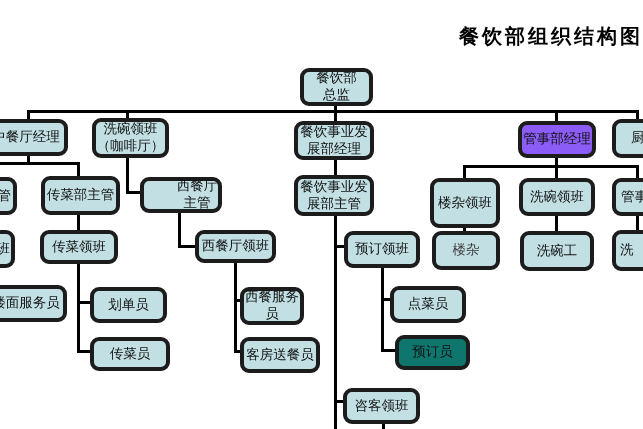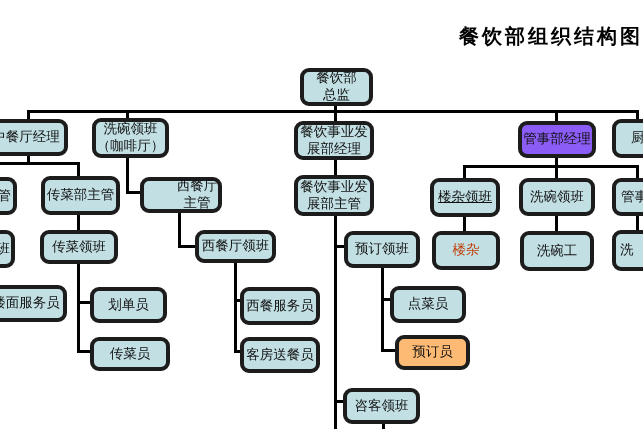--- a/index.html
+++ b/index.html
@@ -84,32 +84,32 @@
 （咖啡厅）</div>
       <div class="node" style="left: 294px; top: 121px; width: 80px; height: 39px; background: rgb(194, 223, 227); border-color: rgb(28, 28, 28); color: rgb(17, 17, 17);">餐饮事业发
 展部经理</div>
       <div class="node" style="left: 518px; top: 121px; width: 78px; height: 37px; background: #8b5cf6; border-color: rgb(28, 28, 28); color: rgb(17, 17, 17);">管事部经理</div>
       <div class="node align-left" style="left: 612px; top: 119px; width: 80px; height: 39px; background: rgb(194, 223, 227); border-color: rgb(28, 28, 28); color: rgb(17, 17, 17); padding-left: 15px;">厨</div>
       <div class="node align-right" style="left: -62px; top: 177px; width: 79px; height: 38px; background: rgb(194, 223, 227); border-color: rgb(28, 28, 28); color: rgb(17, 17, 17); padding-right: 2px;">管</div>
       <div class="node" style="left: 41px; top: 176px; width: 79px; height: 39px; background: rgb(194, 223, 227); border-color: rgb(28, 28, 28); color: rgb(17, 17, 17);">传菜部主管</div>
       <div class="node" style="left: 140px; top: 177px; width: 82px; height: 36px; background: rgb(194, 223, 227); border-color: rgb(28, 28, 28); color: rgb(17, 17, 17); padding-left: 32px;">西餐厅主管</div>
       <div class="node" style="left: 294px; top: 175px; width: 80px; height: 41px; background: rgb(194, 223, 227); border-color: rgb(28, 28, 28); color: rgb(17, 17, 17);">餐饮事业发
 展部主管</div>
-      <div class="node" style="left: 430px; top: 178px; width: 70px; height: 39px; background: rgb(194, 223, 227); border-color: rgb(28, 28, 28); color: rgb(17, 17, 17); text-decoration: underline;">楼杂领班</div>
+      <div class="node" style="left: 430px; top: 178px; width: 70px; height: 50px; background: rgb(194, 223, 227); border-color: rgb(28, 28, 28); color: rgb(17, 17, 17);">楼杂领班</div>
       <div class="node" style="left: 519px; top: 178px; width: 76px; height: 38px; background: rgb(194, 223, 227); border-color: rgb(28, 28, 28); color: rgb(17, 17, 17);">洗碗领班</div>
       <div class="node align-left" style="left: 612px; top: 178px; width: 80px; height: 38px; background: rgb(194, 223, 227); border-color: rgb(28, 28, 28); color: rgb(17, 17, 17); padding-left: 5px;">管事</div>
       <div class="node align-right" style="left: -62px; top: 230px; width: 77px; height: 38px; background: rgb(194, 223, 227); border-color: rgb(28, 28, 28); color: rgb(17, 17, 17); padding-right: 1px;">班</div>
       <div class="node" style="left: 40px; top: 230px; width: 78px; height: 34px; background: rgb(194, 223, 227); border-color: rgb(28, 28, 28); color: rgb(17, 17, 17);">传菜领班</div>
       <div class="node" style="left: 195px; top: 230px; width: 81px; height: 33px; background: rgb(194, 223, 227); border-color: rgb(28, 28, 28); color: rgb(17, 17, 17);">西餐厅领班</div>
       <div class="node" style="left: 344px; top: 231px; width: 76px; height: 37px; background: rgb(194, 223, 227); border-color: rgb(28, 28, 28); color: rgb(17, 17, 17);">预订领班</div>
-      <div class="node" style="left: 432px; top: 231px; width: 68px; height: 39px; background: rgb(194, 223, 227); border-color: rgb(28, 28, 28); color: #c2410c;">楼杂</div>
+      <div class="node" style="left: 432px; top: 231px; width: 68px; height: 39px; background: rgb(194, 223, 227); border-color: rgb(28, 28, 28); color: #404040;">楼杂</div>
       <div class="node" style="left: 520px; top: 231px; width: 74px; height: 40px; background: rgb(194, 223, 227); border-color: rgb(28, 28, 28); color: rgb(17, 17, 17);">洗碗工</div>
       <div class="node align-left" style="left: 612px; top: 230px; width: 80px; height: 41px; background: rgb(194, 223, 227); border-color: rgb(28, 28, 28); color: rgb(17, 17, 17); padding-left: 4px;">洗</div>
       <div class="node" style="left: -15px; top: 285px; width: 82px; height: 37px; background: rgb(194, 223, 227); border-color: rgb(28, 28, 28); color: rgb(17, 17, 17);">楼面服务员</div>
       <div class="node" style="left: 90px; top: 287px; width: 77px; height: 36px; background: rgb(194, 223, 227); border-color: rgb(28, 28, 28); color: rgb(17, 17, 17);">划单员</div>
-      <div class="node" style="left: 240px; top: 287px; width: 80px; height: 38px; background: rgb(194, 223, 227); border-color: rgb(28, 28, 28); color: rgb(17, 17, 17);">西餐服务员</div>
+      <div class="node" style="left: 240px; top: 287px; width: 64px; height: 38px; background: rgb(194, 223, 227); border-color: rgb(28, 28, 28); color: rgb(17, 17, 17);">西餐服务员</div>
       <div class="node" style="left: 390px; top: 286px; width: 76px; height: 37px; background: rgb(194, 223, 227); border-color: rgb(28, 28, 28); color: rgb(17, 17, 17);">点菜员</div>
       <div class="node" style="left: 90px; top: 337px; width: 80px; height: 34px; background: rgb(194, 223, 227); border-color: rgb(28, 28, 28); color: rgb(17, 17, 17);">传菜员</div>
       <div class="node" style="left: 240px; top: 337px; width: 80px; height: 36px; background: rgb(194, 223, 227); border-color: rgb(28, 28, 28); color: rgb(17, 17, 17);">客房送餐员</div>
-      <div class="node" style="left: 395px; top: 335px; width: 75px; height: 35px; background: #fdba74; border-color: rgb(28, 28, 28); color: rgb(17, 17, 17);">预订员</div>
+      <div class="node" style="left: 395px; top: 335px; width: 75px; height: 35px; background: #0f766e; border-color: rgb(28, 28, 28); color: rgb(17, 17, 17);">预订员</div>
       <div class="node" style="left: 343px; top: 388px; width: 77px; height: 36px; background: rgb(194, 223, 227); border-color: rgb(28, 28, 28); color: rgb(17, 17, 17);">咨客领班</div>
     </div>
 </div>
 
 </body></html>

